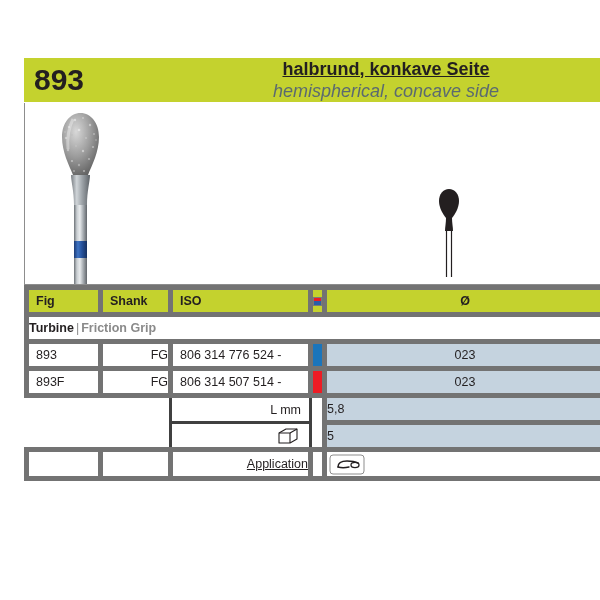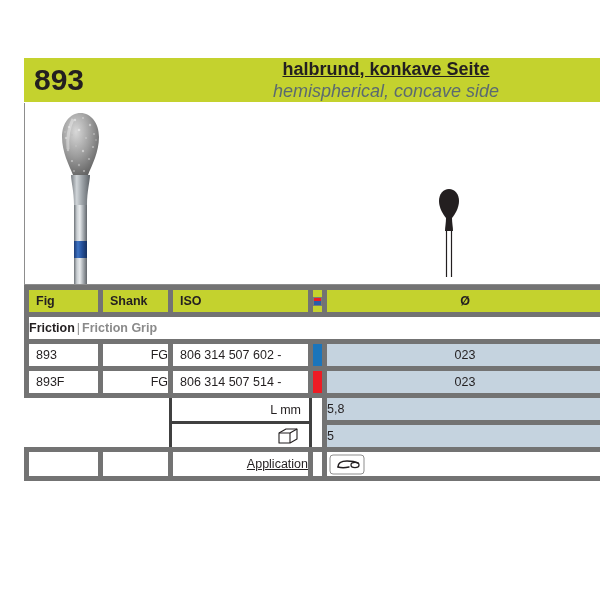--- a/index.html
+++ b/index.html
@@ -278,28 +278,28 @@
       <th class="c-shank">Shank</th>
       <th class="c-iso">ISO</th>
       <th class="c-swatch">
         <div class="swatch-head"></div>
       </th>
       <th class="c-dia">Ø</th>
     </tr>
 
     <tr class="group-row">
       <td colspan="5" class="group-label">
-        <b>Friction</b><span class="sep">|</span><span class="grey">Friction Grip</span>
+        <b>Turbine</b><span class="sep">|</span><span class="grey">Friction Grip</span>
       </td>
     </tr>
 
     <tr>
       <td class="c-fig">893</td>
       <td class="c-shank">FG</td>
-      <td class="c-iso">806 314 507 602 -</td>
+      <td class="c-iso">806 314 776 524 -</td>
       <td class="c-swatch sw-blue"></td>
       <td class="c-dia">023</td>
     </tr>
 
     <tr>
       <td class="c-fig">893F</td>
       <td class="c-shank">FG</td>
       <td class="c-iso">806 314 507 514 -</td>
       <td class="c-swatch sw-red"></td>
       <td class="c-dia">023</td>

